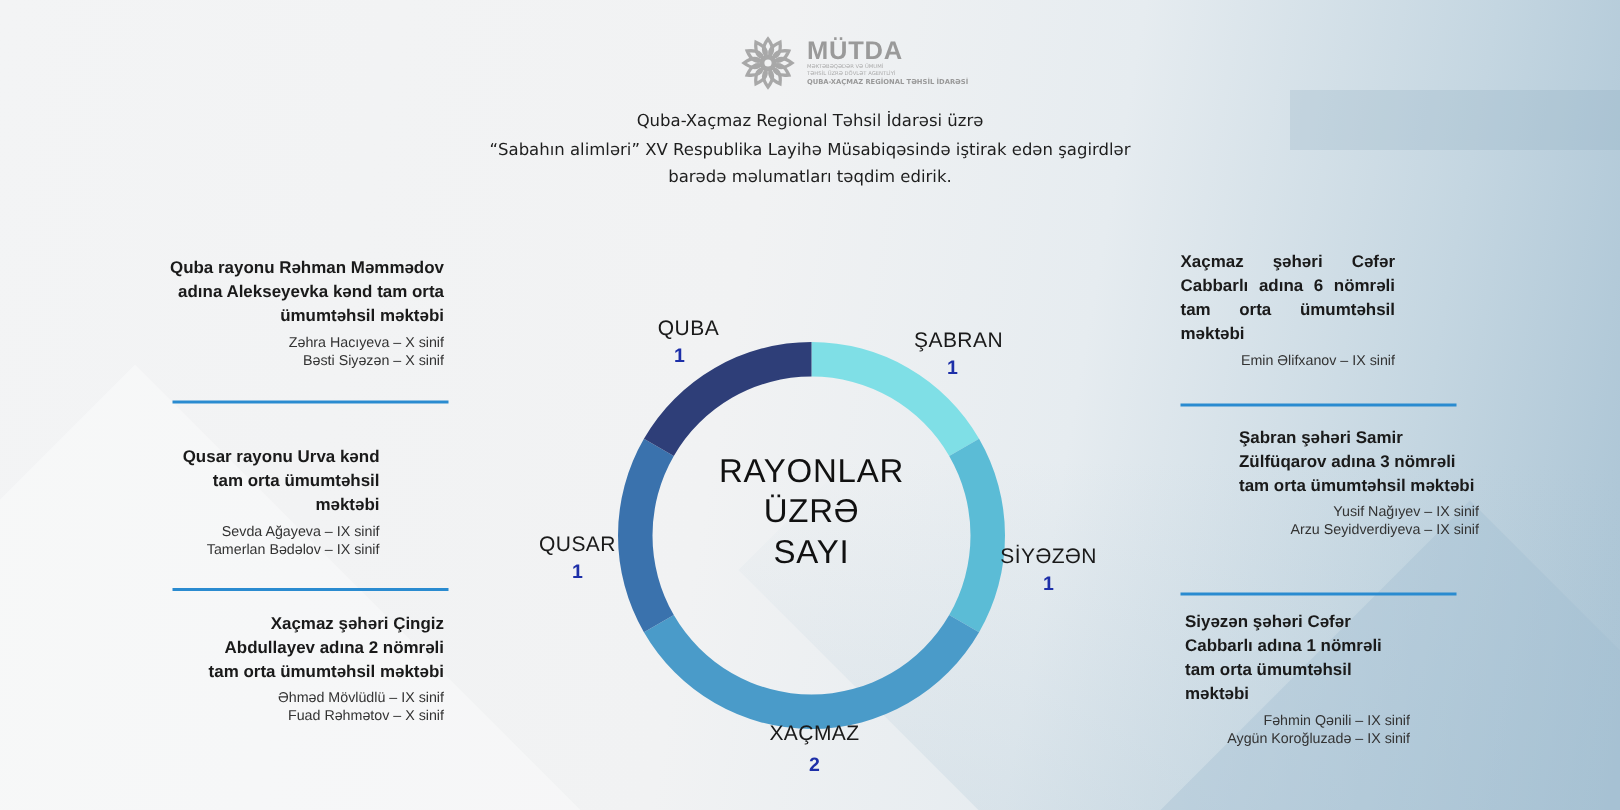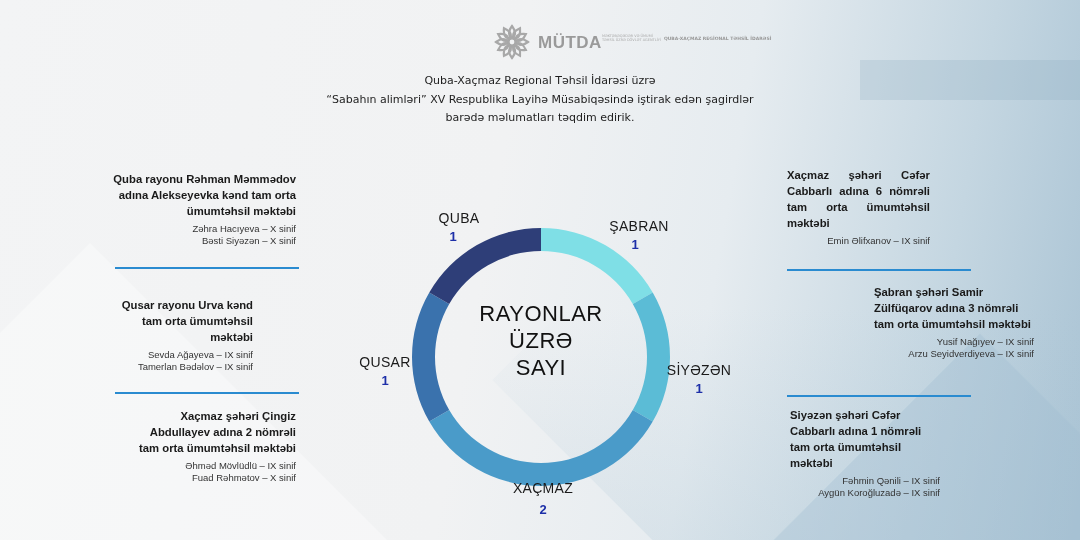--- a/index.html
+++ b/index.html
@@ -10,21 +10,21 @@
     color:#1b1b1b;
   }
   .bg-shape { position:absolute; pointer-events:none; }
   .bg1 { left:600px; top:120px; width:520px; height:520px; background:linear-gradient(135deg, rgba(255,255,255,0) 40%, rgba(170,196,212,0.45) 100%); transform:rotate(45deg); }
   .bg2 { left:-120px; top:330px; width:420px; height:420px; background:rgba(255,255,255,0.35); transform:rotate(45deg); }
   .bg3 { left:860px; top:60px; width:260px; height:40px; background:rgba(140,170,190,0.25); }
   .bg4 { left:820px; top:400px; width:320px; height:320px; background:rgba(160,190,208,0.35); transform:rotate(45deg); }
 
   .logo { position:absolute; left:492px; top:22px; display:flex; align-items:center; gap:6px; }
   .logo-mark { width:40px; height:40px; }
-  .logo-text { display:flex; flex-direction:row; }
+  .logo-text { display:flex; flex-direction:column; }
   .logo-title { font-family:"Liberation Sans", sans-serif; font-weight:bold; font-size:17px; color:#9a9a9a; letter-spacing:0.5px; line-height:17px; }
   .logo-sub { font-size:3.5px; color:#aaa; line-height:4.5px; width:62px; }
   .logo-region { font-size:4.5px; color:#999; line-height:6px; margin-top:2px; font-weight:bold; }
 
   .header { position:absolute; left:200px; top:72px; width:680px; text-align:center; font-family:"DejaVu Sans", sans-serif; font-size:11px; line-height:18.5px; color:#1e1e1e; }
 
   .block { position:absolute; width:190px; font-family:Liberation Sans, sans-serif; }
   .block .school { font-weight:bold; font-size:11.3px; line-height:16px; color:#1a1a1a; }
   .block .students { font-size:9.5px; line-height:12px; color:#333; margin-top:4px;text-align:right; }
   .block.left { text-align:right; }
@@ -107,21 +107,21 @@
 </div>
 
 <div class="block right" style="left:787px; top:167px; width:143px;">
   <div class="school">Xaçmaz şəhəri Cəfər Cabbarlı adına 6 nömrəli tam orta ümumtəhsil məktəbi</div>
   <div class="students">
     <div>Emin Əlifxanov – IX sinif</div>
   </div>
 </div>
 <div class="divider" style="left:787px; top:269px; width:184px;"></div>
 
-<div class="block right" style="left:826px; top:284px; width:160px; text-align:left;margin-left:48px;">
+<div class="block right" style="left:826px; top:284px; width:160px; text-align:left;">
   <div class="school">Şabran şəhəri Samir Zülfüqarov adına 3 nömrəli tam orta ümumtəhsil məktəbi</div>
   <div class="students">
     <div>Yusif Nağıyev – IX sinif</div>
     <div>Arzu Seyidverdiyeva – IX sinif</div>
   </div>
 </div>
 <div class="divider" style="left:787px; top:395px; width:184px;"></div>
 
 <div class="block right" style="left:790px; top:407px; width:150px; text-align:left;">
   <div class="school">Siyəzən şəhəri Cəfər Cabbarlı adına 1 nömrəli tam orta ümumtəhsil məktəbi</div>

